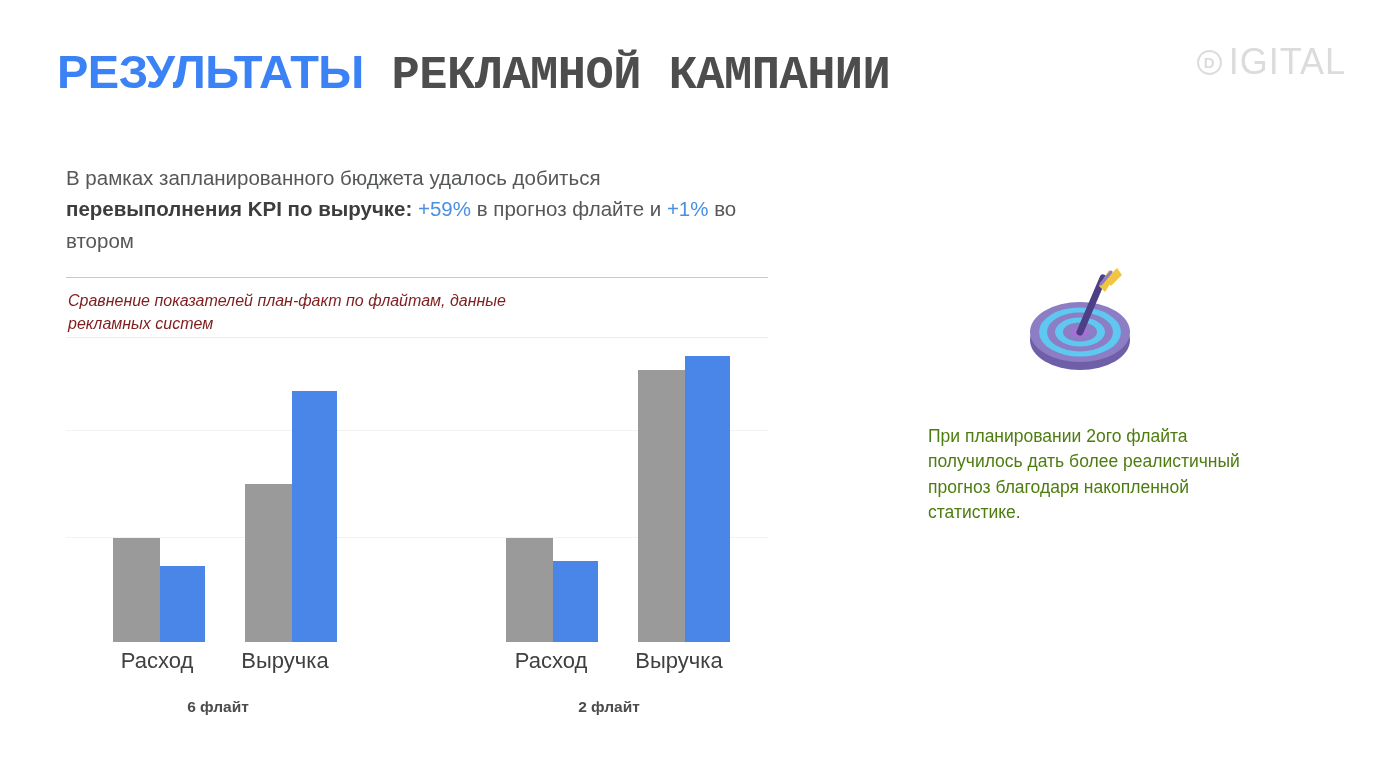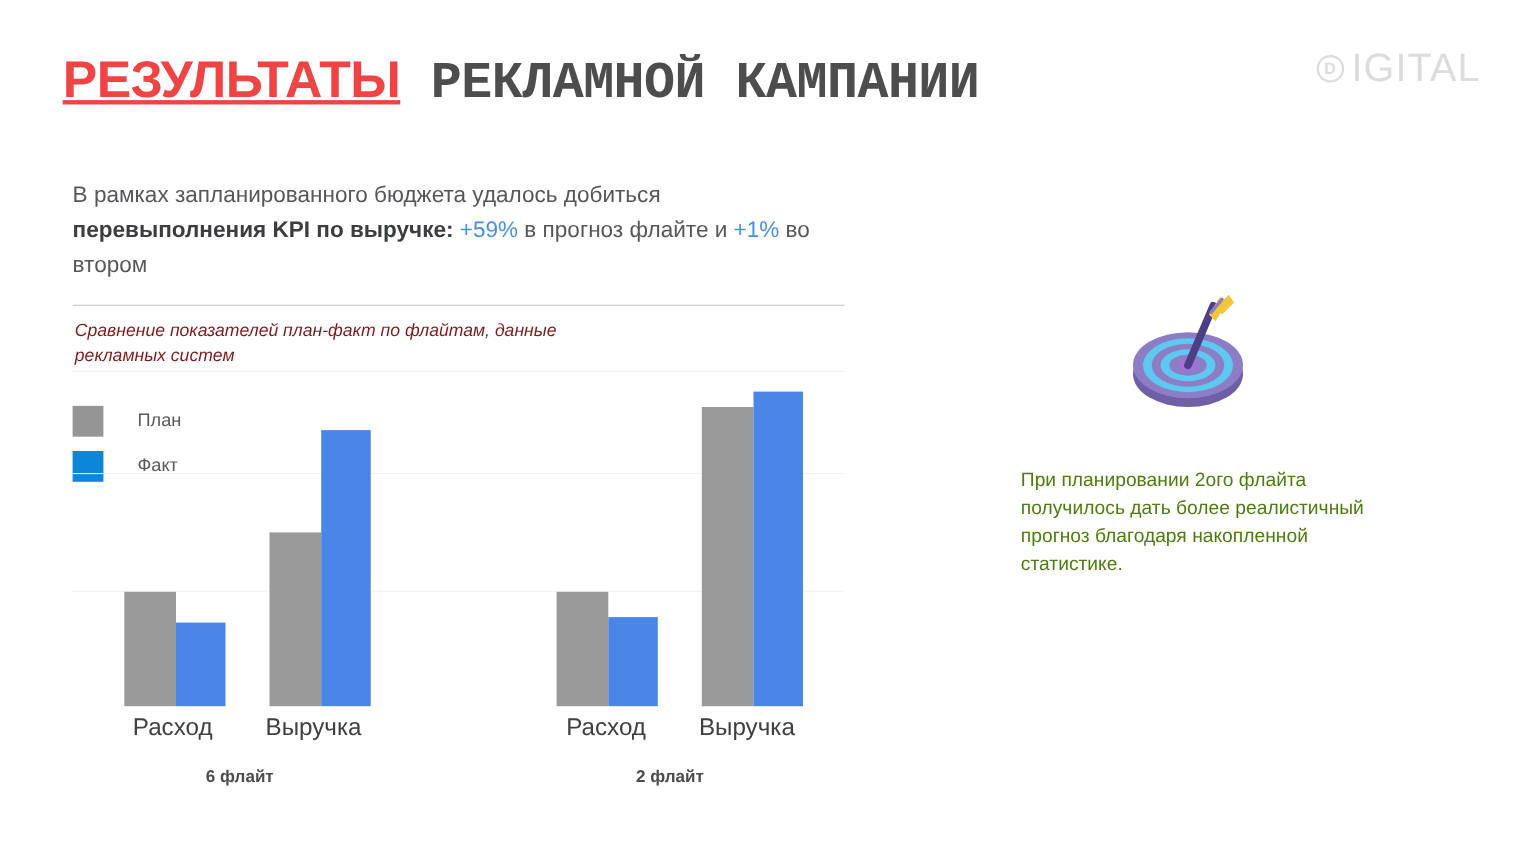--- a/index.html
+++ b/index.html
@@ -19,21 +19,21 @@
   .slide-title {
     position: absolute;
     left: 57px;
     top: 48px;
     font-size: 47px;
     font-weight: bold;
     letter-spacing: -0.5px;
     white-space: nowrap;
     line-height: 1.0;
   }
-  .title-accent { color: #ef4444; text-decoration: underline; }
+  .title-accent { color: #3b82f6; }
   .title-rest   { color: #4d4d4d; font-family: Liberation Mono, monospace; }
 
   .logo {
     position: absolute;
     right: 36px;
     top: 44px;
     display: flex;
     align-items: center;
     gap: 7px;
     color: #dcdcdc;
@@ -209,30 +209,20 @@
   <span>В рамках запланированного бюджета удалось добиться </span><b>перевыполнения KPI по выручке:</b> <span class="hl">+59%</span><span> в прогноз флайте и </span><span class="hl">+1%</span><span> во втором</span>
 </div>
 
 <div class="divider"></div>
 
 <div class="chart-caption">Сравнение показателей план-факт по флайтам, данные рекламных систем</div>
 
 <div class="divider2"></div>
 
 <div class="chart" id="chart">
-  <div class="legend">
-    <div class="legend-row">
-      <span class="legend-swatch plan"></span>
-      <span class="legend-label">План</span>
-    </div>
-    <div class="legend-row">
-      <span class="legend-swatch fact"></span>
-      <span class="legend-label">Факт</span>
-    </div>
-  </div>
 <div class="gridline" style="top: 90px;"></div>
     <div class="gridline" style="top: 197px;"></div>
     <div class="bar plan" style="left: 47px; width: 47px; height: 104px;"></div>
     <div class="bar fact" style="left: 94px; width: 45px; height: 76px;"></div>
     <div class="bar plan" style="left: 179px; width: 47px; height: 158px;"></div>
     <div class="bar fact" style="left: 226px; width: 45px; height: 251px;"></div>
     <div class="bar plan" style="left: 440px; width: 47px; height: 104px;"></div>
     <div class="bar fact" style="left: 487px; width: 45px; height: 81px;"></div>
     <div class="bar plan" style="left: 572px; width: 47px; height: 272px;"></div>
     <div class="bar fact" style="left: 619px; width: 45px; height: 286px;"></div>

